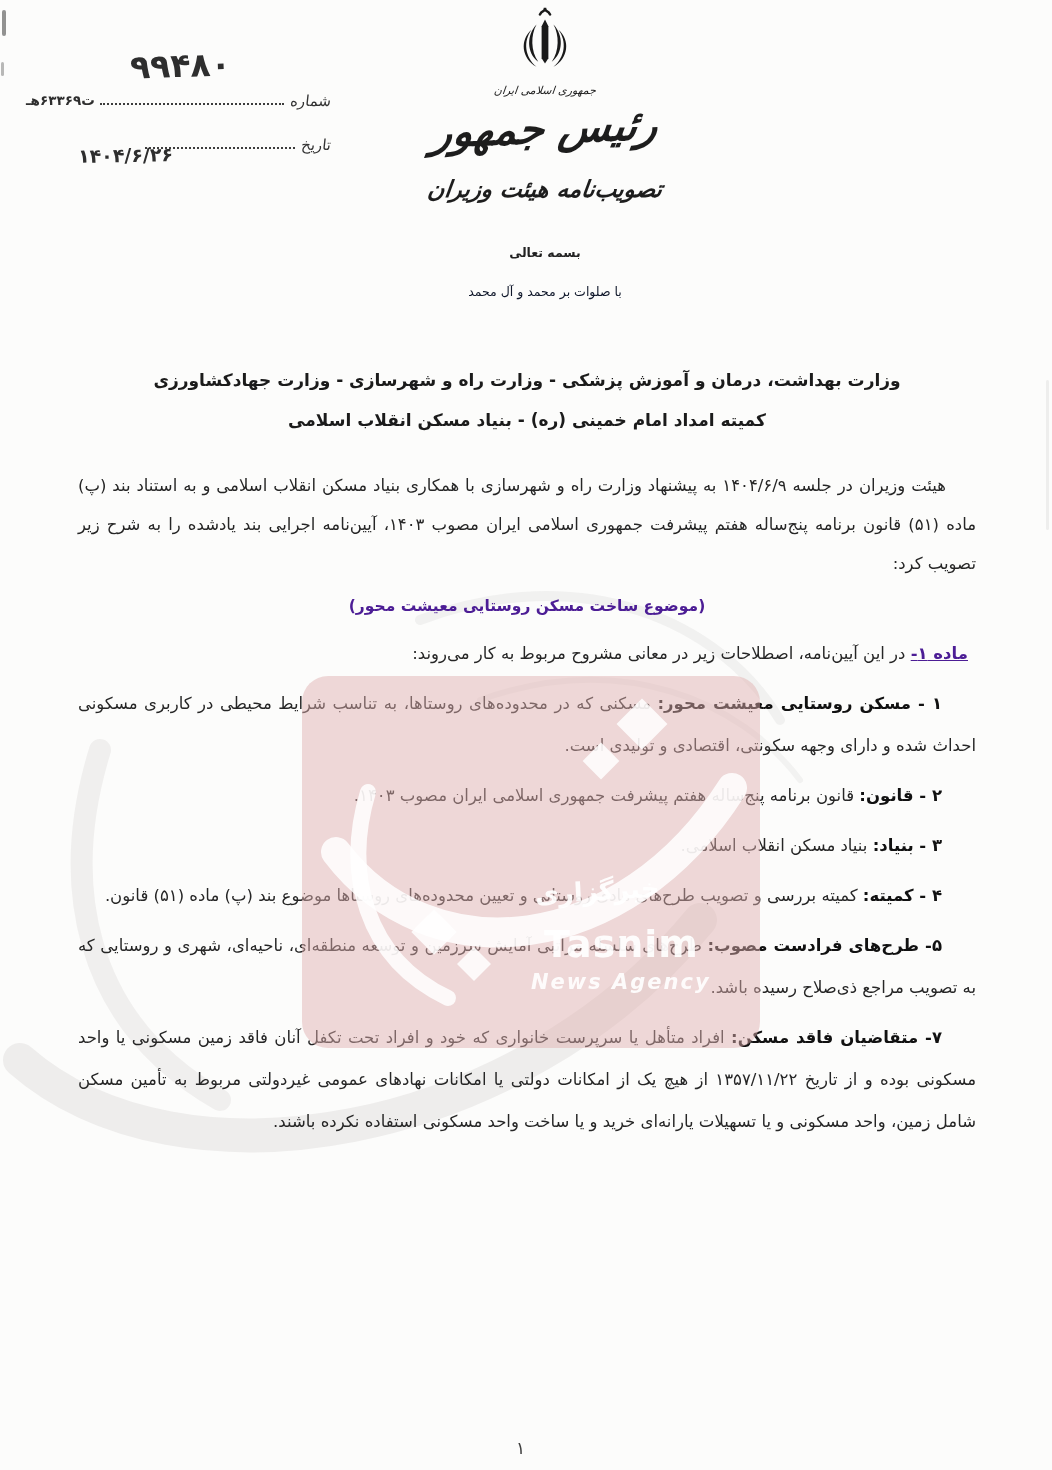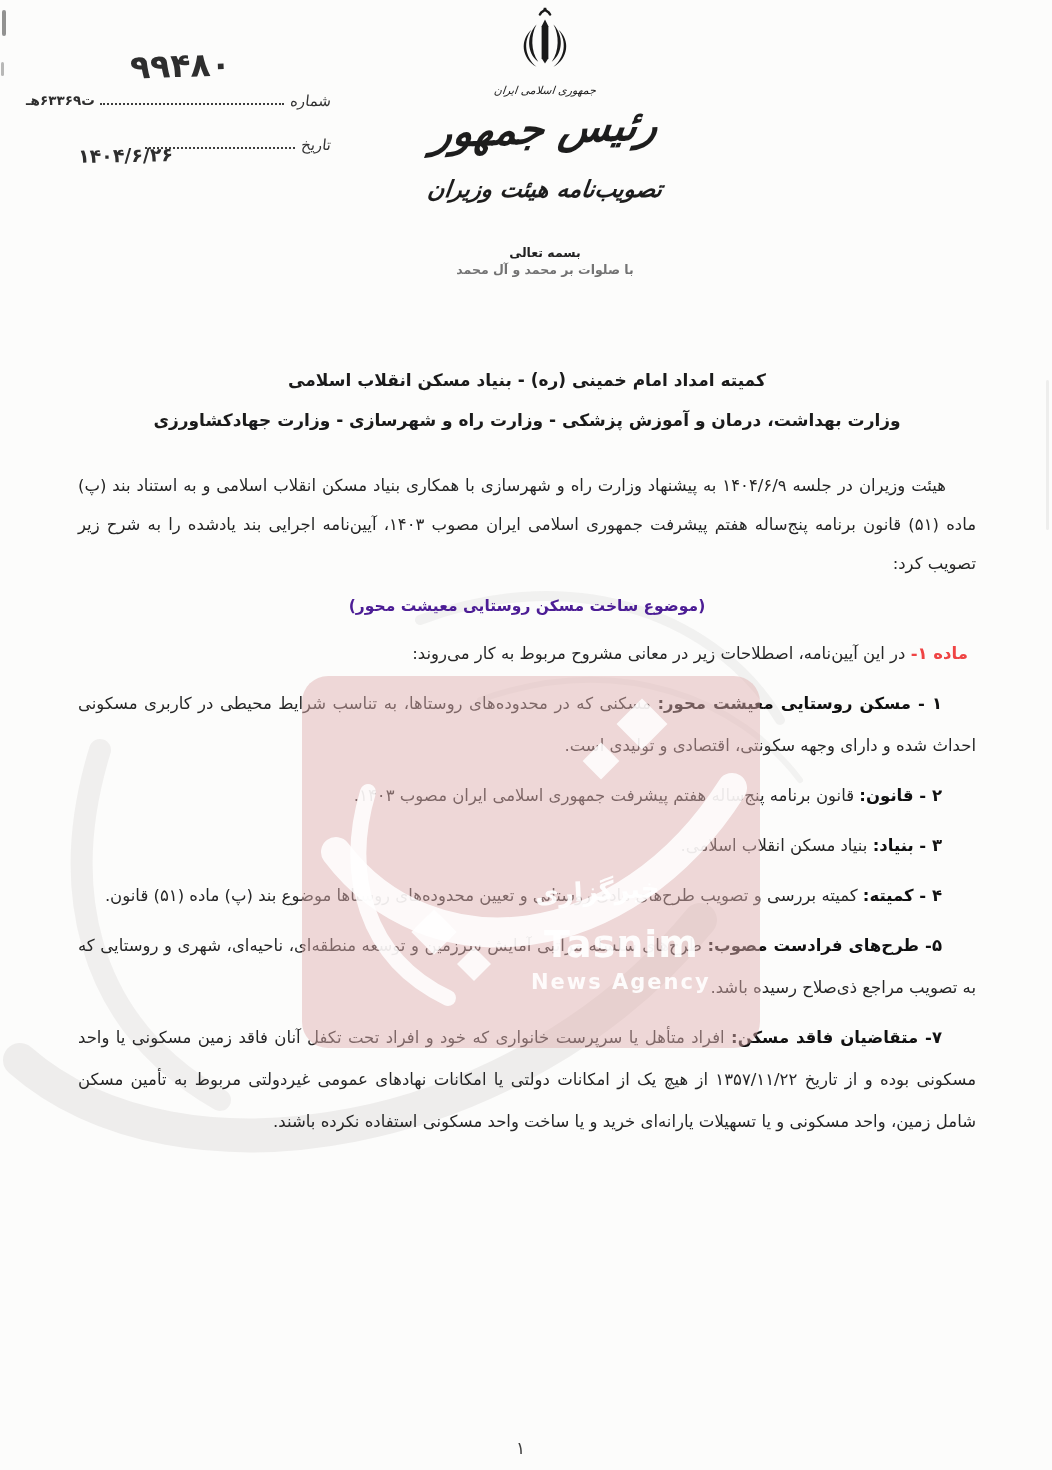--- a/index.html
+++ b/index.html
@@ -40,46 +40,46 @@
   }
   
   .header{position:absolute;top:6px;left:245px;width:600px;text-align:center;z-index:2;}
   .emblem{display:block;margin:0 auto;}
   .republic{font-size:11px;color:#222;font-style:italic;margin-top:2px;transform:skewX(-6deg);}
   .president{font-size:42px;font-weight:bold;font-style:italic;color:#1d1d1d;
              margin-top:4px;transform:skewX(-9deg) rotate(-2deg);line-height:56px;}
   .doctype{font-size:23px;font-weight:bold;font-style:italic;color:#1d1d1d;
            margin-top:16px;transform:skewX(-7deg);line-height:32px;}
   .bismillah{font-size:12.5px;font-weight:600;color:#222;margin-top:40px;}
-  .salutation{font-size:12.5px;font-weight:700;color:#737373;margin-top:2px;}
+  .salutation{font-size:12.5px;font-weight:400;color:#0f172a;margin-top:24px;}
   
   .main{position:absolute;top:360px;right:76px;left:78px;z-index:2;font-size:16.5px;}
   .recipients p{margin:0;text-align:center;font-weight:bold;font-size:17px;line-height:40px;color:#1b1b1b;}
   .preamble{margin:26px 0 0;text-align:justify;line-height:39px;text-indent:30px;}
   .reg-title{margin:10px 0 0;text-align:center;font-weight:bold;font-size:17px;line-height:30px;color:#151515;}
   .reg-sub{margin:12px 0 0;text-align:center;font-weight:bold;font-size:15.5px;line-height:22px;color:#4c1d95;}
   .article1{margin:22px 0 0;line-height:30px;text-indent:8px;}
-  .article1 b{color:#ef4444;}
+  .article1 b{color:#4c1d95;text-decoration:underline;}
   .defs{margin-top:14px;}
   .def{margin:0 0 8px;text-align:justify;line-height:42px;text-indent:34px;}
   .def b{color:#111;}
   
   .pagenum{position:absolute;bottom:12px;left:516px;font-size:17px;color:#3f3f3f;z-index:2;}
   
   .ghost{position:absolute;top:500px;left:-40px;width:860px;height:720px;z-index:1;pointer-events:none;}
   
   .tasnim{position:absolute;top:676px;left:302px;width:458px;height:372px;z-index:3;pointer-events:none;}
   .pink{position:absolute;inset:0;background:rgba(224,176,176,.48);border-radius:26px;}
   .wm-svg{position:absolute;inset:0;}
   .wm-fa{position:absolute;left:233px;top:200px;font-size:26px;font-weight:bold;
          color:rgba(255,255,255,.92);transform:rotate(-3deg);}
   .wm-en{position:absolute;left:242px;top:246px;font-size:38px;font-weight:bold;
          letter-spacing:1px;color:rgba(255,255,255,.92);font-family:"DejaVu Sans",sans-serif;}
   .wm-sub{position:absolute;left:229px;top:294px;font-size:21px;font-weight:bold;
-          letter-spacing:2px;color:rgba(255,255,255,.9);}
+          letter-spacing:2px;color:rgba(255,255,255,.9);font-style:italic;}
 </style>
 </head>
 <body>
 
 <div class="page">
 
   <div class="edge-mark em1"></div>
   <div class="edge-mark em2"></div>
   <div class="edge-mark em3"></div>
 
@@ -120,22 +120,22 @@
     </svg>
     <div class="republic">جمهوری اسلامی ایران</div>
     <div class="president">رئیس جمهور</div>
     <div class="doctype">تصویب‌نامه هیئت وزیران</div>
     <div class="bismillah">بسمه تعالی</div>
     <div class="salutation">با صلوات بر محمد و آل محمد</div>
   </div>
 
   <div class="main">
     <div class="recipients">
+      <p>وزارت بهداشت، درمان و آموزش پزشکی - وزارت راه و شهرسازی - وزارت جهادکشاورزی</p>
       <p>کمیته امداد امام خمینی (ره) - بنیاد مسکن انقلاب اسلامی</p>
-      <p>وزارت بهداشت، درمان و آموزش پزشکی - وزارت راه و شهرسازی - وزارت جهادکشاورزی</p>
     </div>
 
     <p class="preamble">هیئت وزیران در جلسه ۱۴۰۴/۶/۹ به پیشنهاد وزارت راه و شهرسازی با همکاری بنیاد مسکن انقلاب اسلامی و به استناد بند (پ) ماده (۵۱) قانون برنامه پنج‌ساله هفتم پیشرفت جمهوری اسلامی ایران مصوب ۱۴۰۳، آیین‌نامه اجرایی بند یادشده را به شرح زیر تصویب کرد:</p>
 
     <p class="reg-sub">(موضوع ساخت مسکن روستایی معیشت محور)</p>
 
     <p class="article1">
       <b>ماده ۱-</b>
       <span>در این آیین‌نامه، اصطلاحات زیر در معانی مشروح مربوط به کار می‌روند:</span>
     </p>

